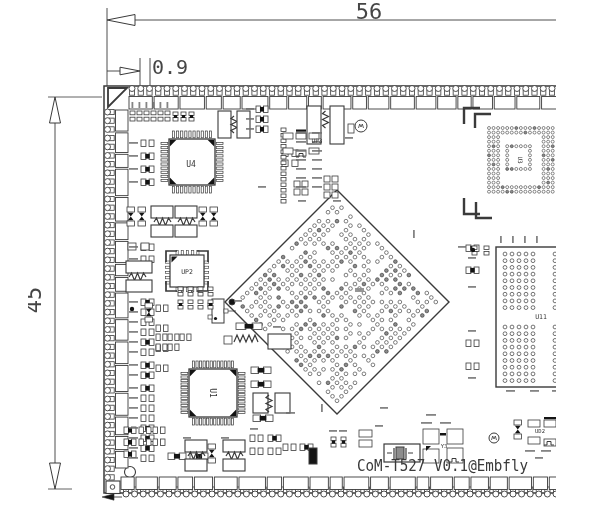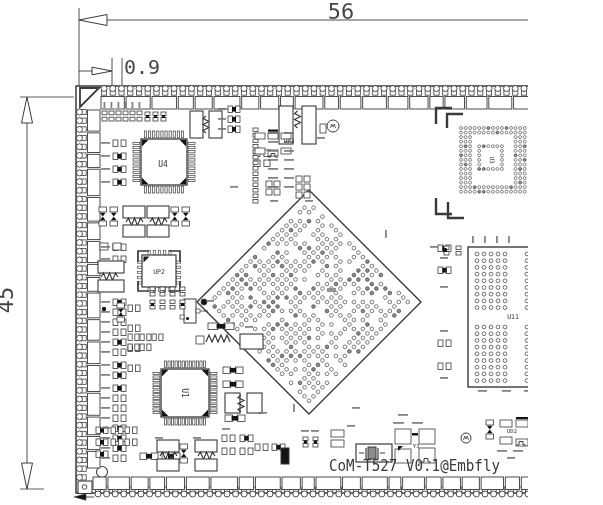--- a/index.html
+++ b/index.html
@@ -1,16 +1,16 @@
 <!DOCTYPE html>
 <html><head>
 <meta charset="utf-8">
 <style>
   html,body{margin:0;padding:0;background:#ffffff;}
-  #stage{width:528px;height:505px;position:relative;overflow:hidden;background:#fff;}
+  #stage{width:528px;height:505px;position:relative;overflow:hidden;background:#fff;padding-left:28px;}
   svg{display:block;font-family:"DejaVu Sans Mono",monospace;}
   .dim{fill:#454545;}
   .lbl{fill:#333333;}
   .silk{fill:#3a3a3a;}
 </style>
 </head>
 <body>
 
 <div id="stage">
 <svg id="pcb" width="603" height="505" viewBox="0 0 603 505">

